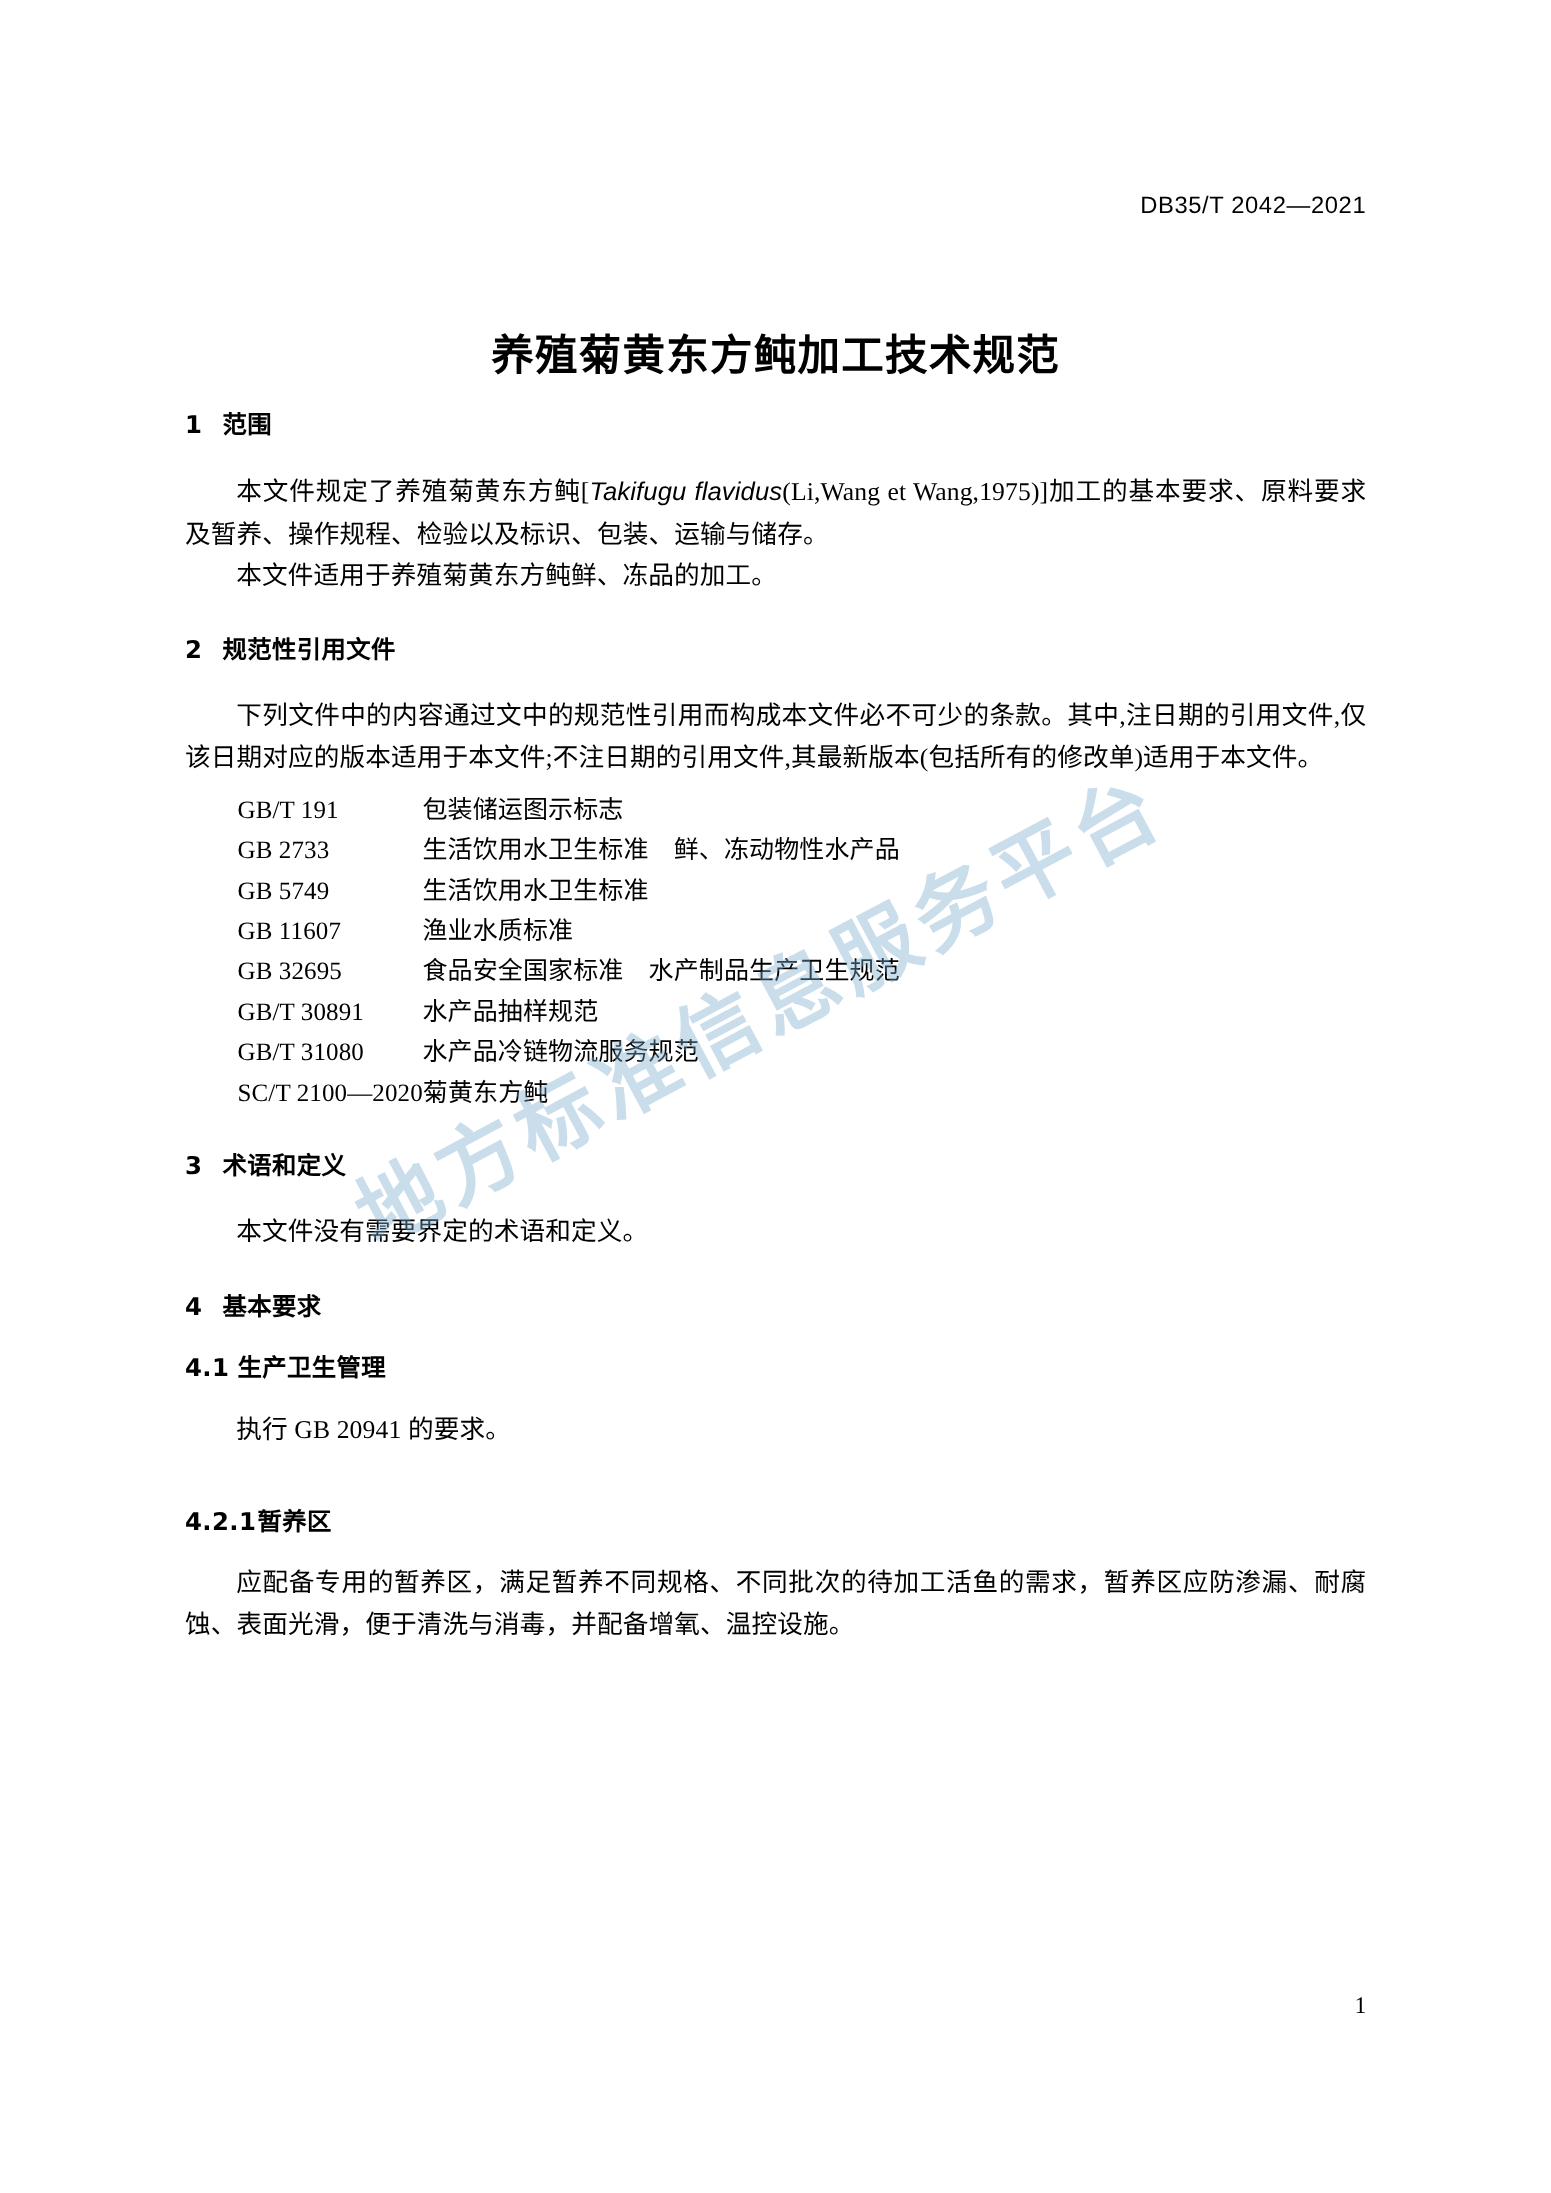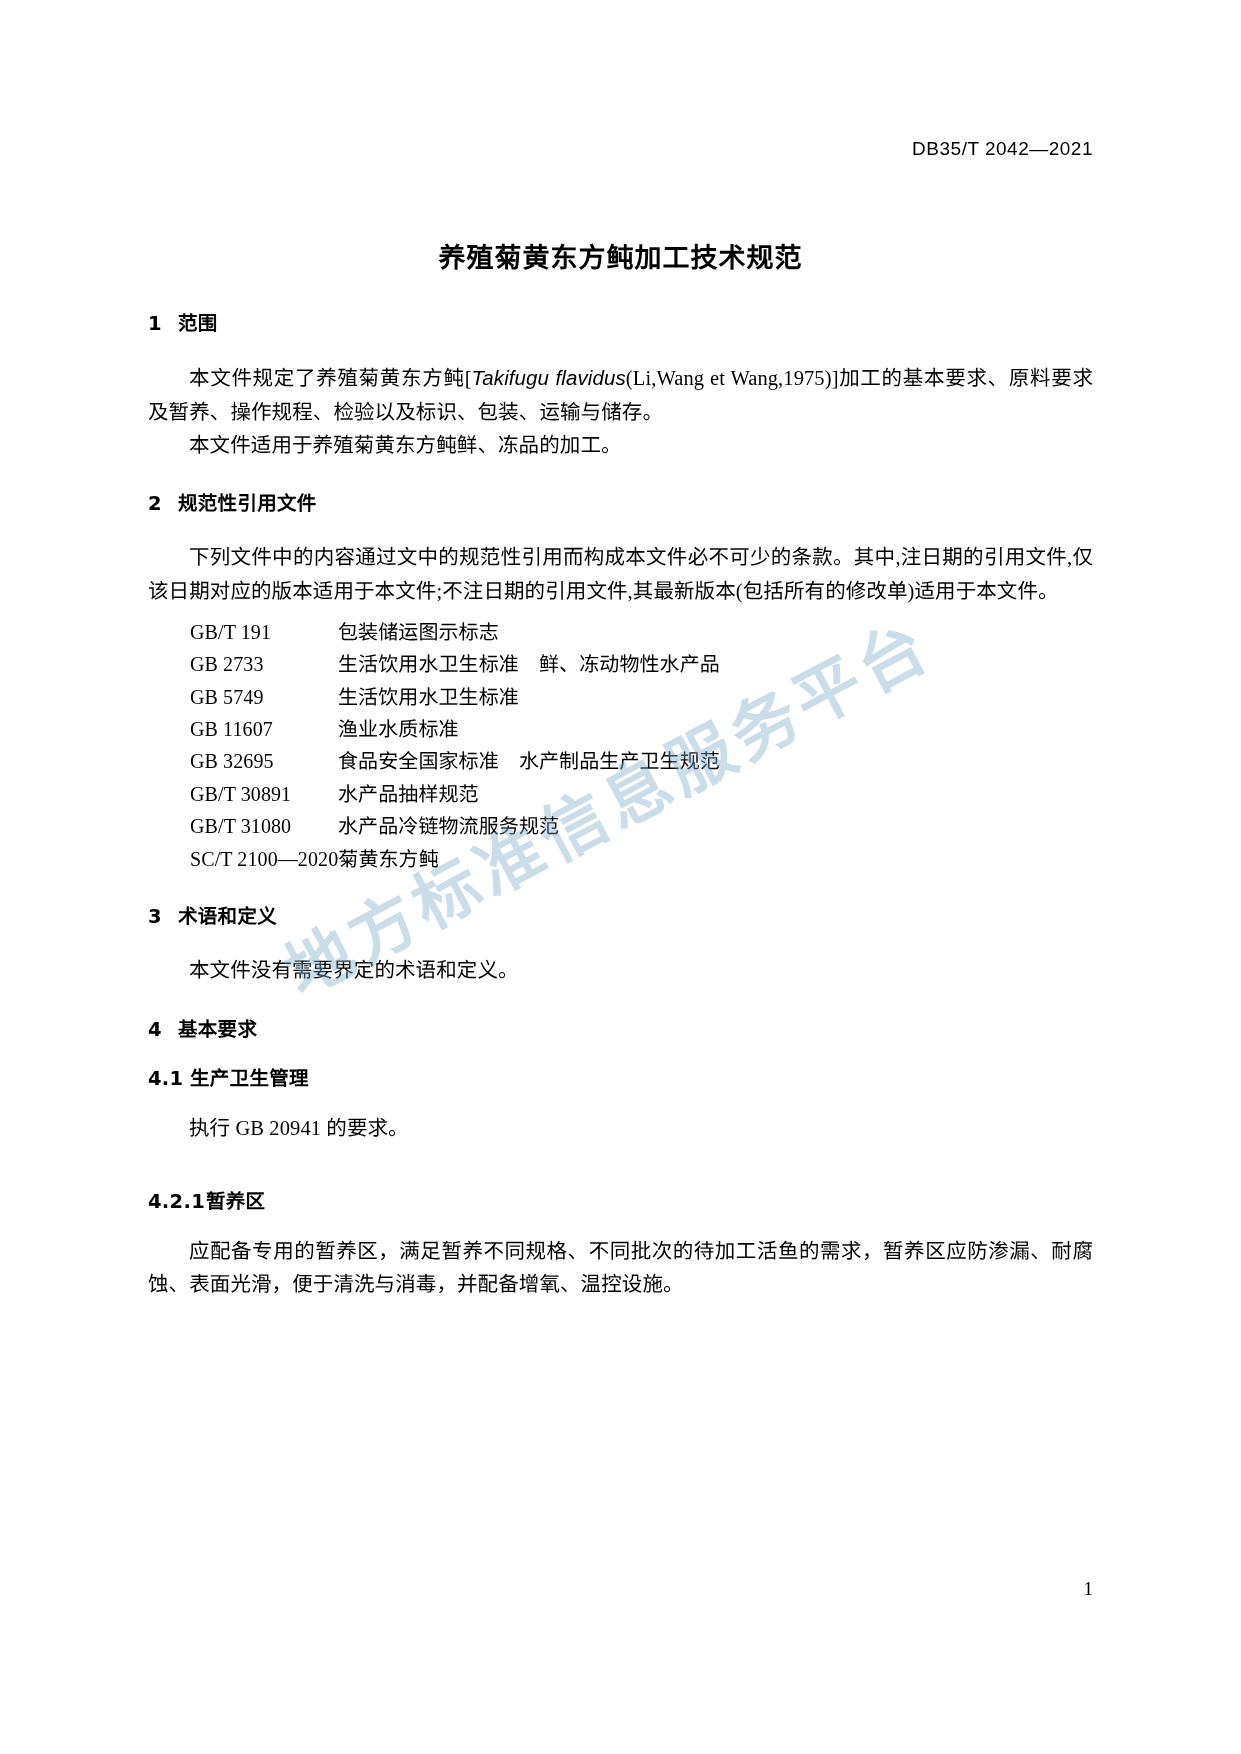--- a/index.html
+++ b/index.html
@@ -14,21 +14,21 @@
     height: 1754px;
     margin: 0 auto;
     background: #ffffff;
     font-family: "Liberation Serif", "DejaVu Serif", serif;
     color: #000000;
     overflow: hidden;
   }
   .content {
     position: absolute;
     left: 148px;
-    top: 0;
+    top: 16px;
     width: 945px;
     height: 1434px;
   }
   
   .doc-header {
     position: absolute;
     top: 138px;
     right: 0;
     font-family: "Liberation Sans", "DejaVu Sans", sans-serif;
     font-size: 19px;
@@ -38,21 +38,21 @@
   }
   
   .doc-title {
     position: absolute;
     top: 218px;
     left: 0;
     width: 945px;
     text-align: center;
     font-family: "DejaVu Sans", "Liberation Sans", sans-serif;
     font-weight: bold;
-    font-size: 27px;
+    font-size: 34px;
     letter-spacing: 1px;
   }
   
   .body-flow {
     position: absolute;
     top: 312px;
     left: 0;
     width: 945px;
   }
   .h-sec {

